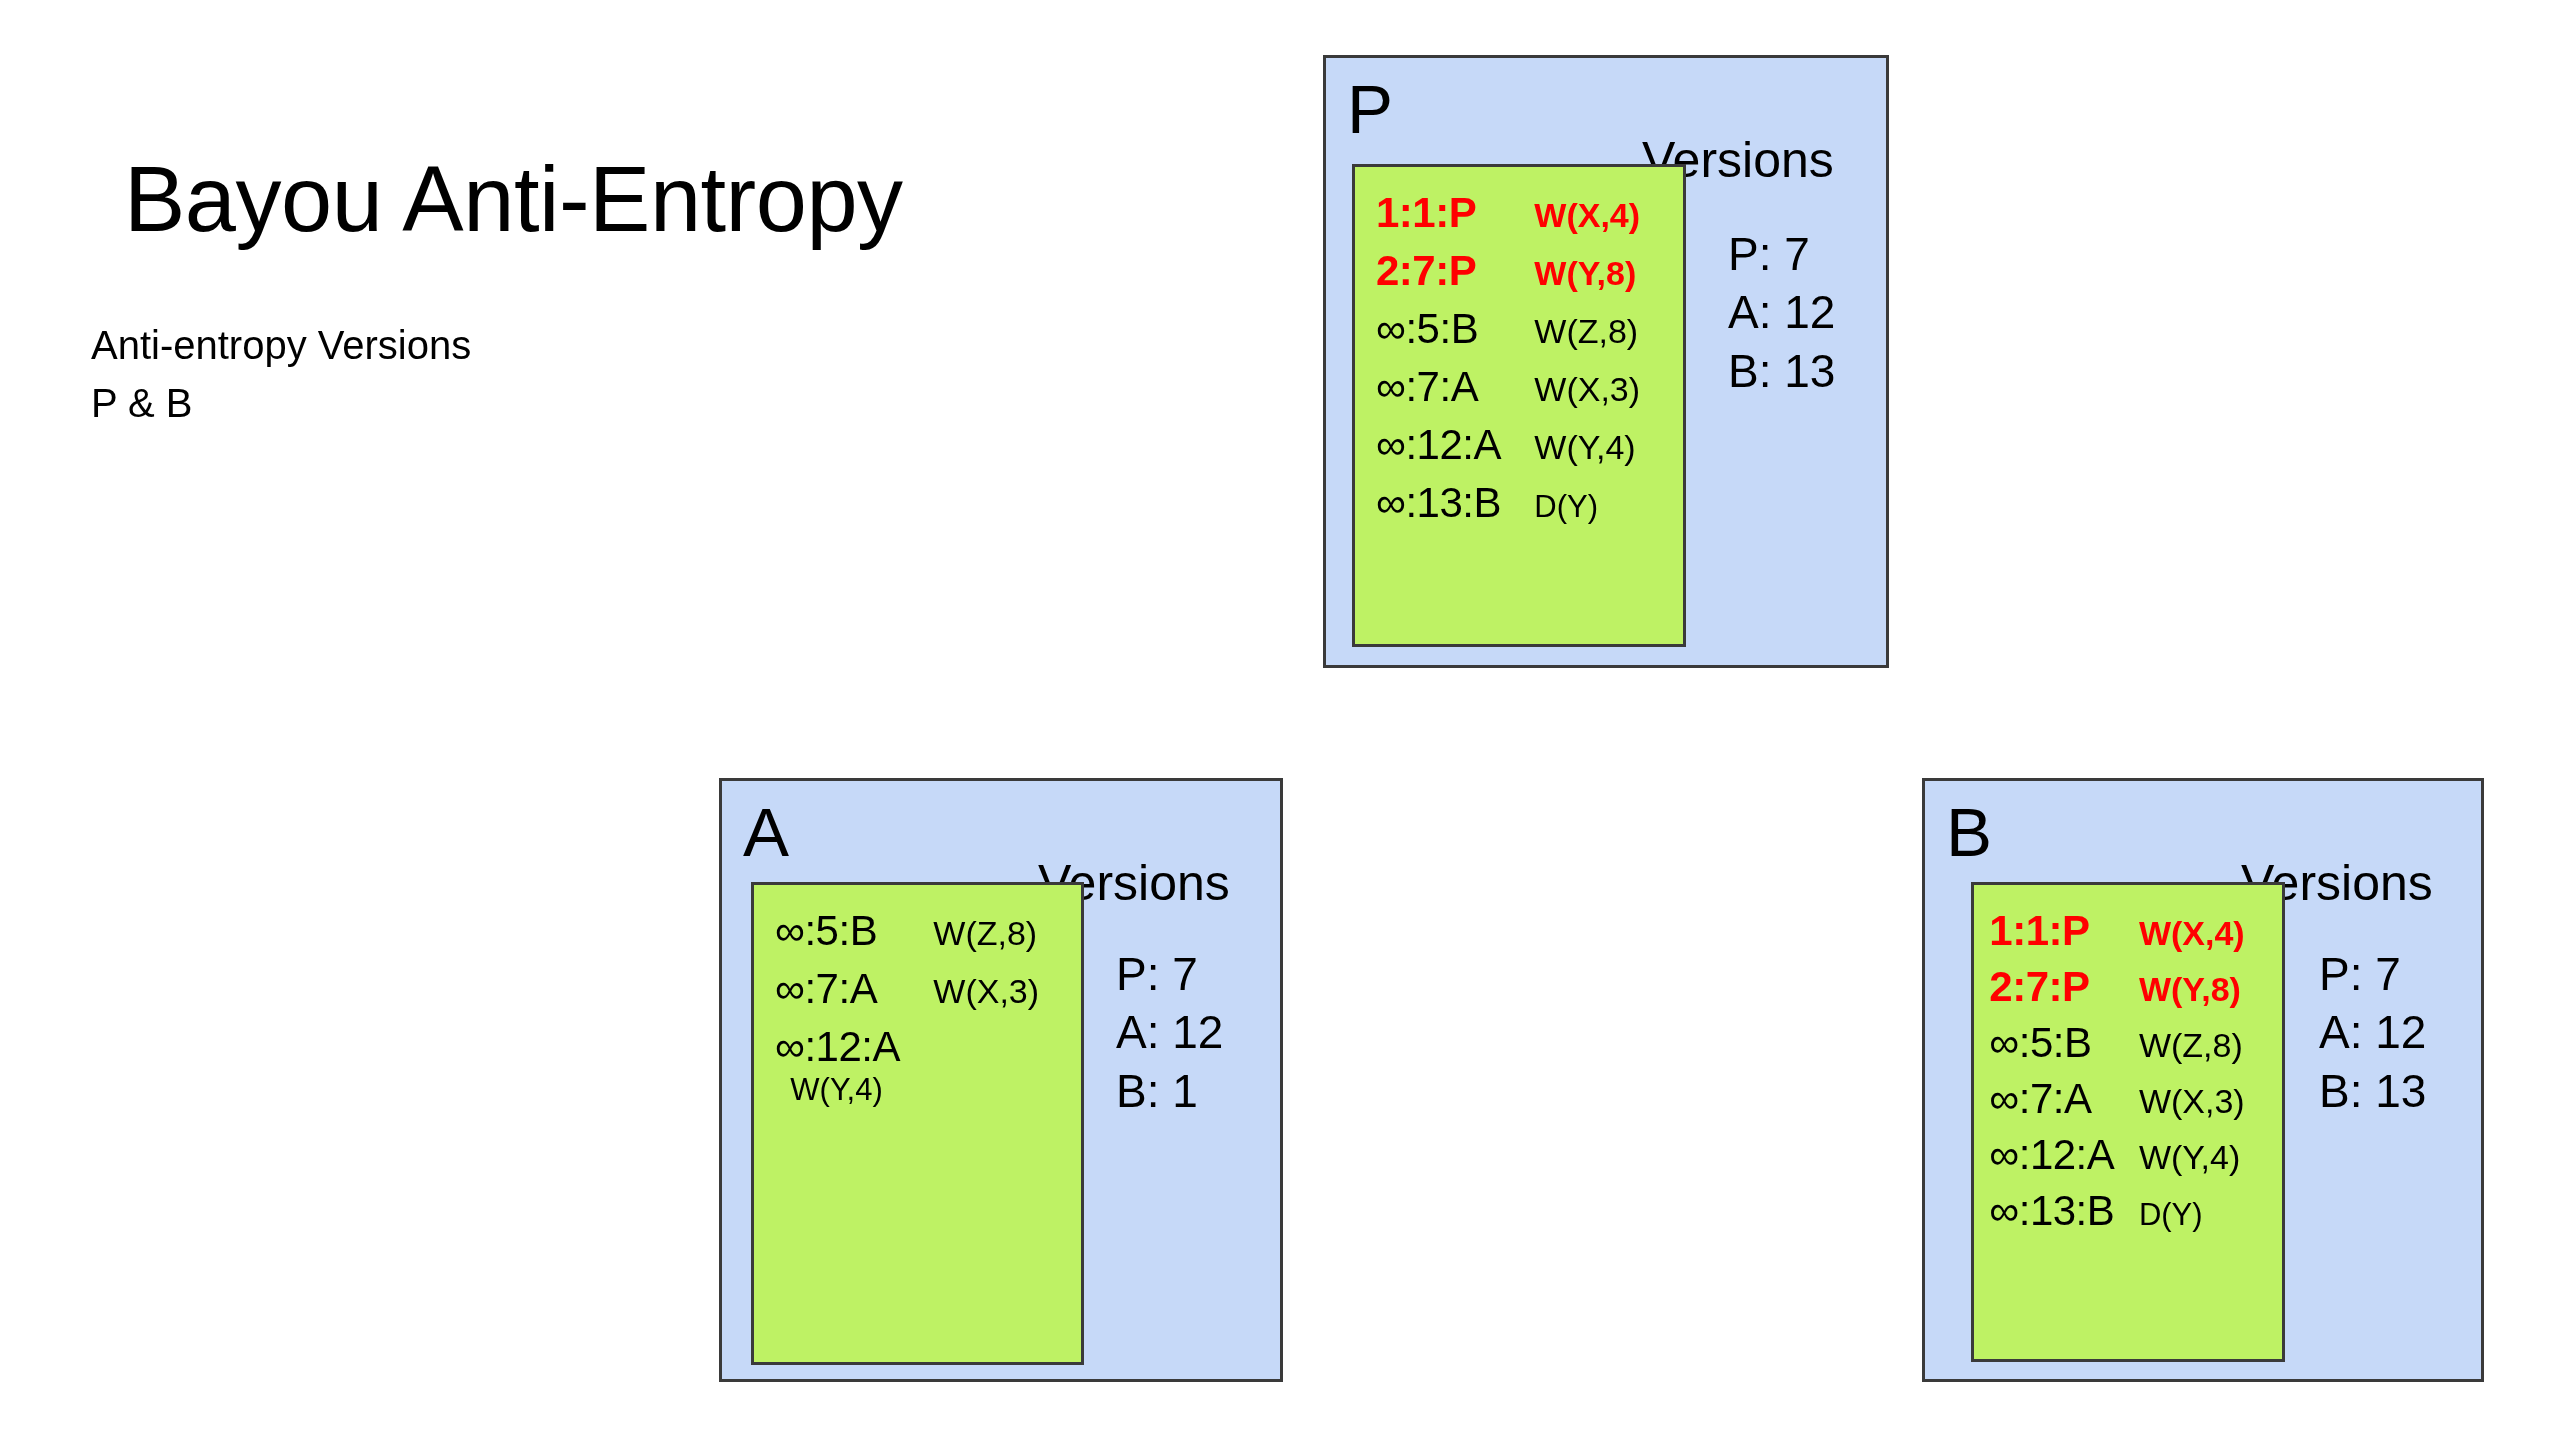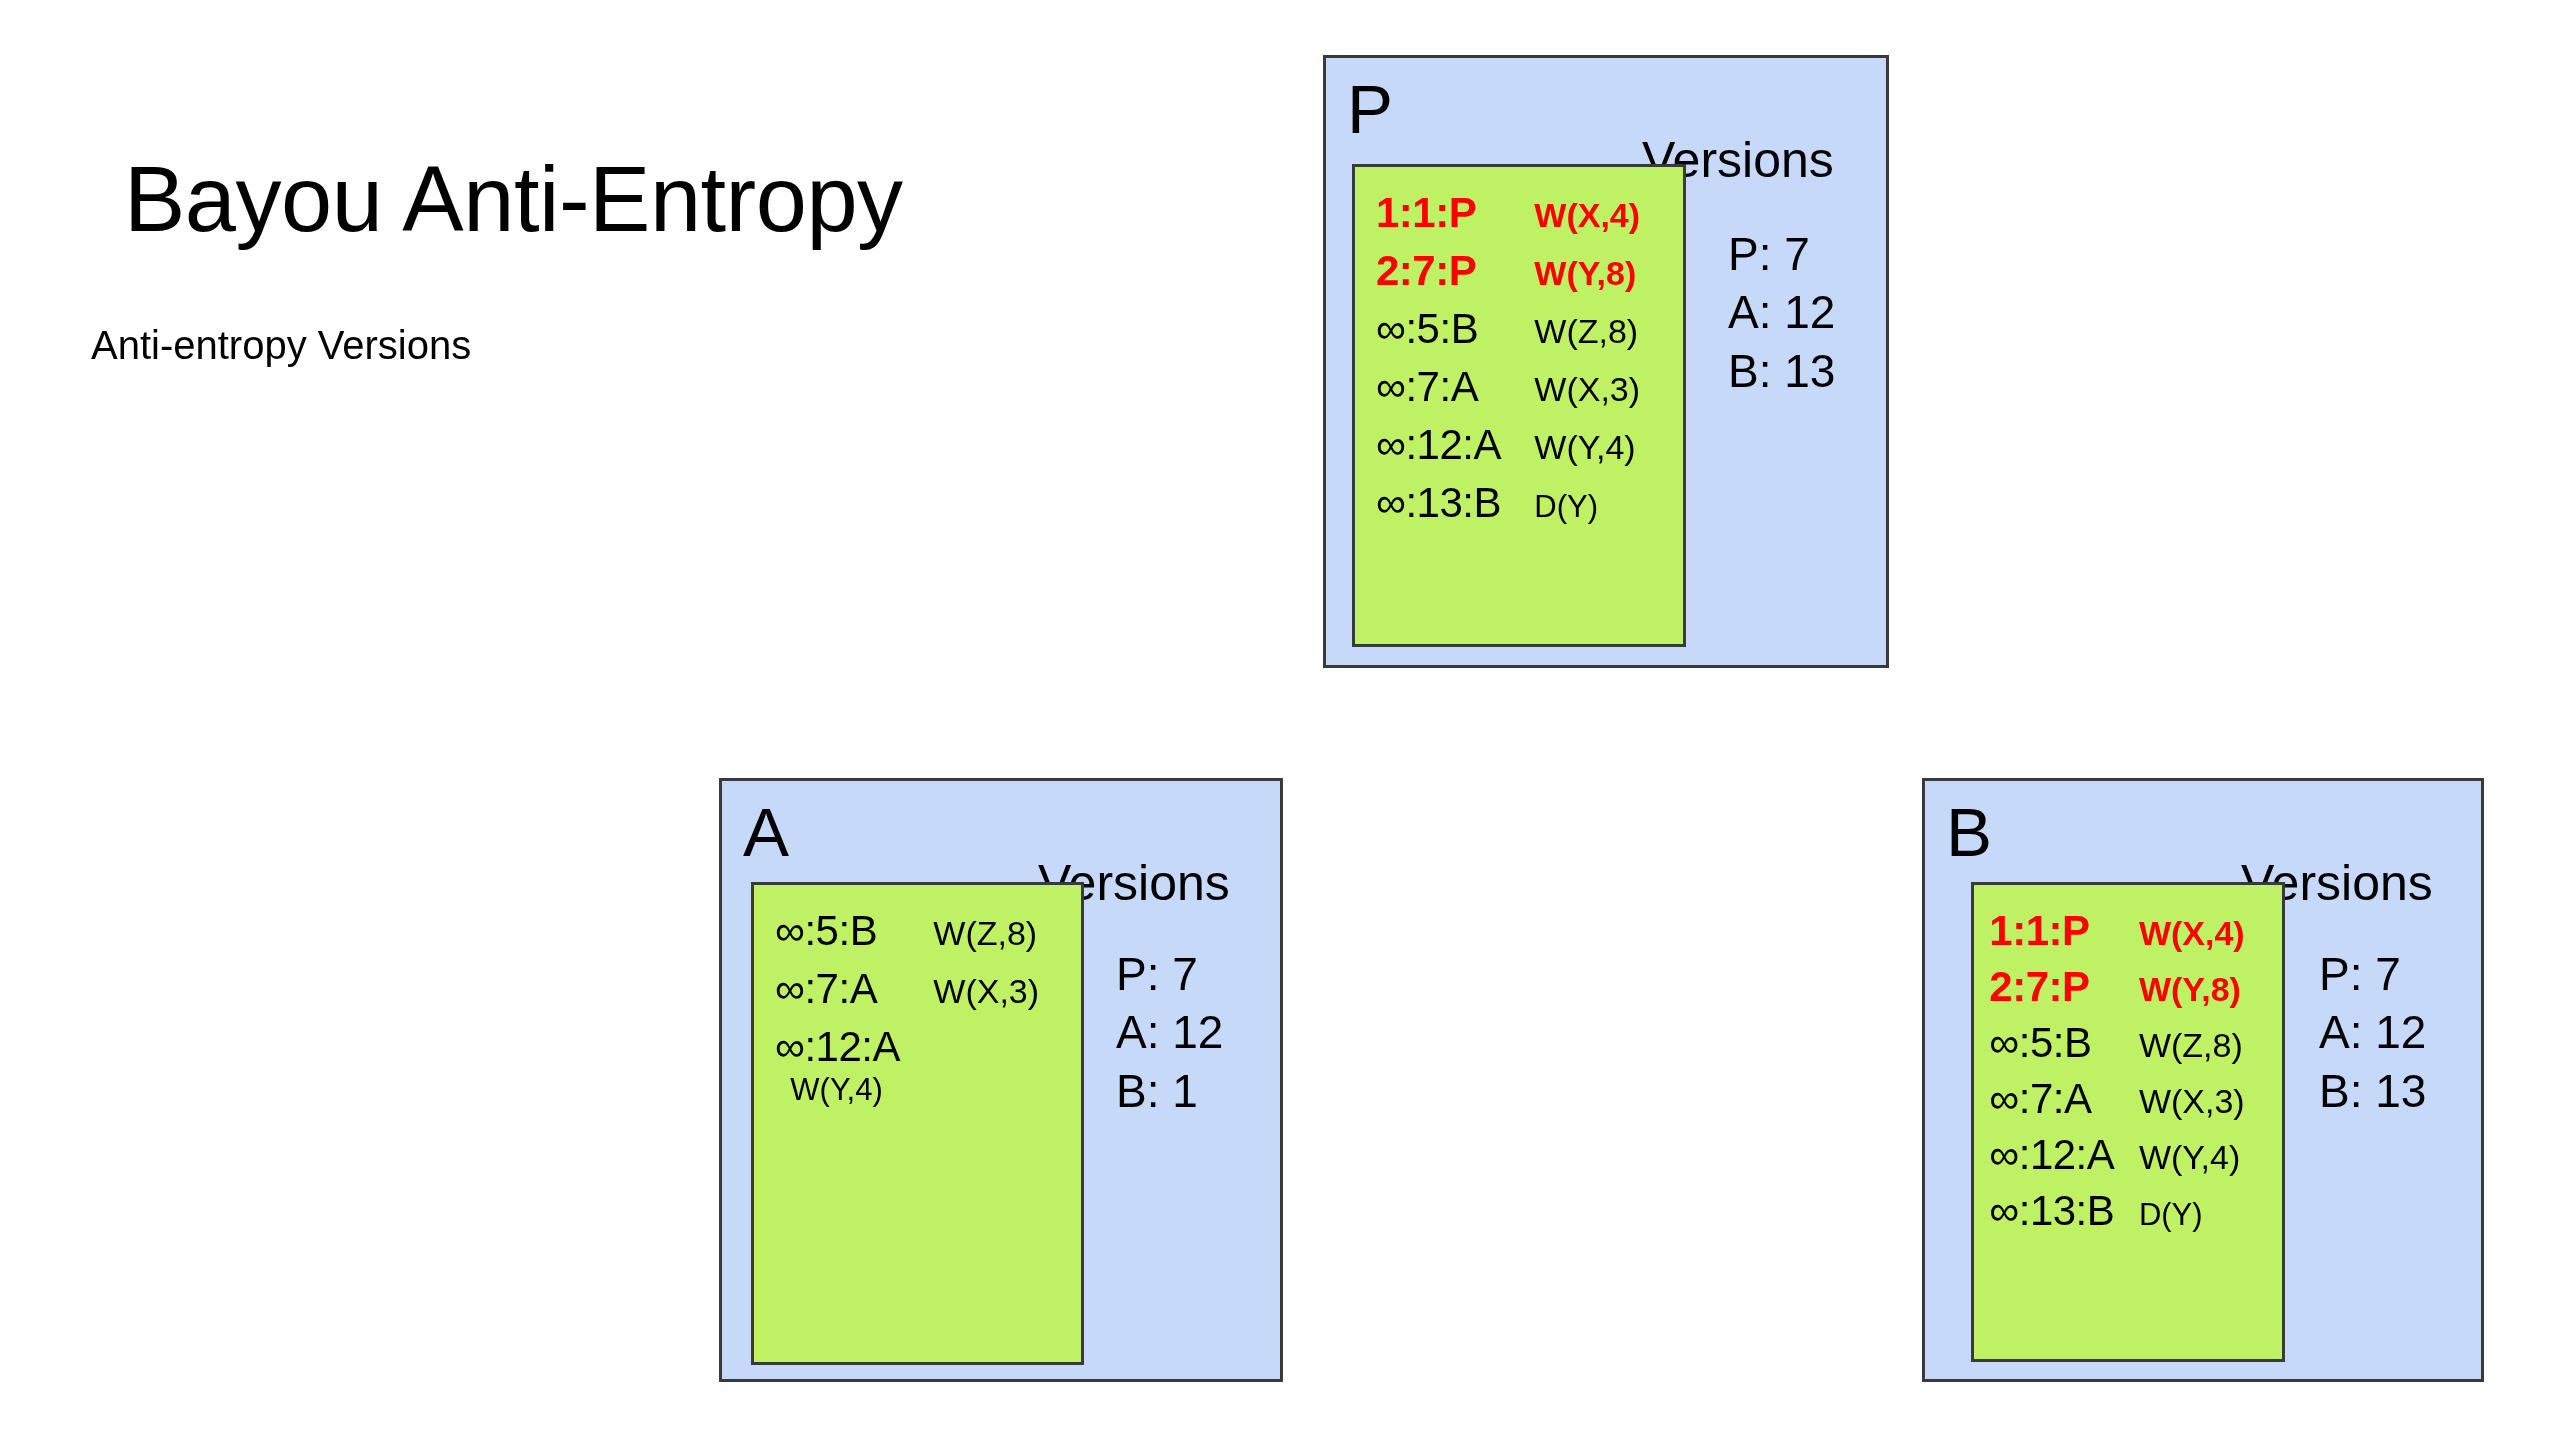--- a/index.html
+++ b/index.html
@@ -148,20 +148,21 @@
   #node-B .log-id { width: 140px; display: inline-block; }
   #node-B .log-op { margin-left: 9.6px; }
 </style>
 </head>
 <body>
 
 <h1 id="slide-title">Bayou Anti-Entropy</h1>
 
 <div id="intro-block">
   <div class="intro-line">Anti-entropy Versions</div>
+  <div class="intro-line">P &amp; B</div>
 </div>
 
 <div class="node" id="node-P">
   <div class="node-name">P</div>
   <div class="versions-title">Versions</div>
   <div class="versions-list">
     <div class="version-row">P: 7</div>
     <div class="version-row">A: 12</div>
     <div class="version-row">B: 13</div>
   </div>

